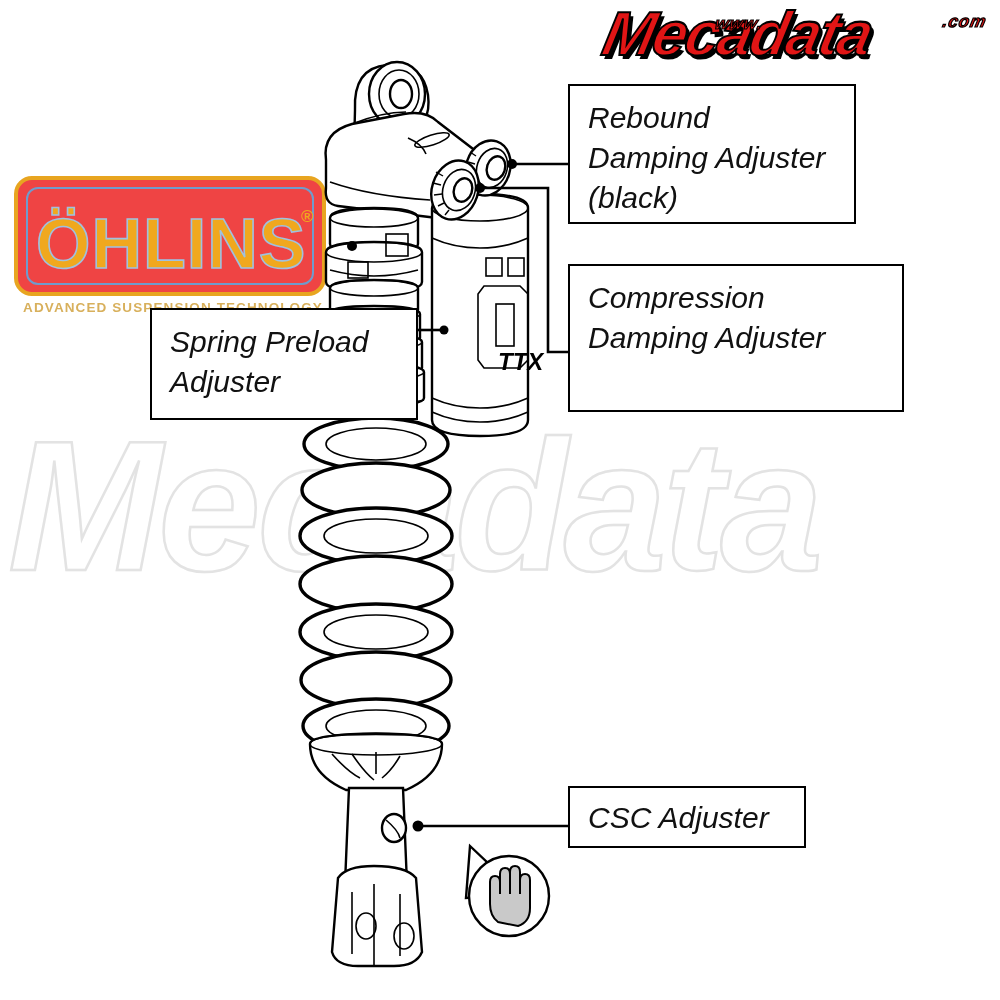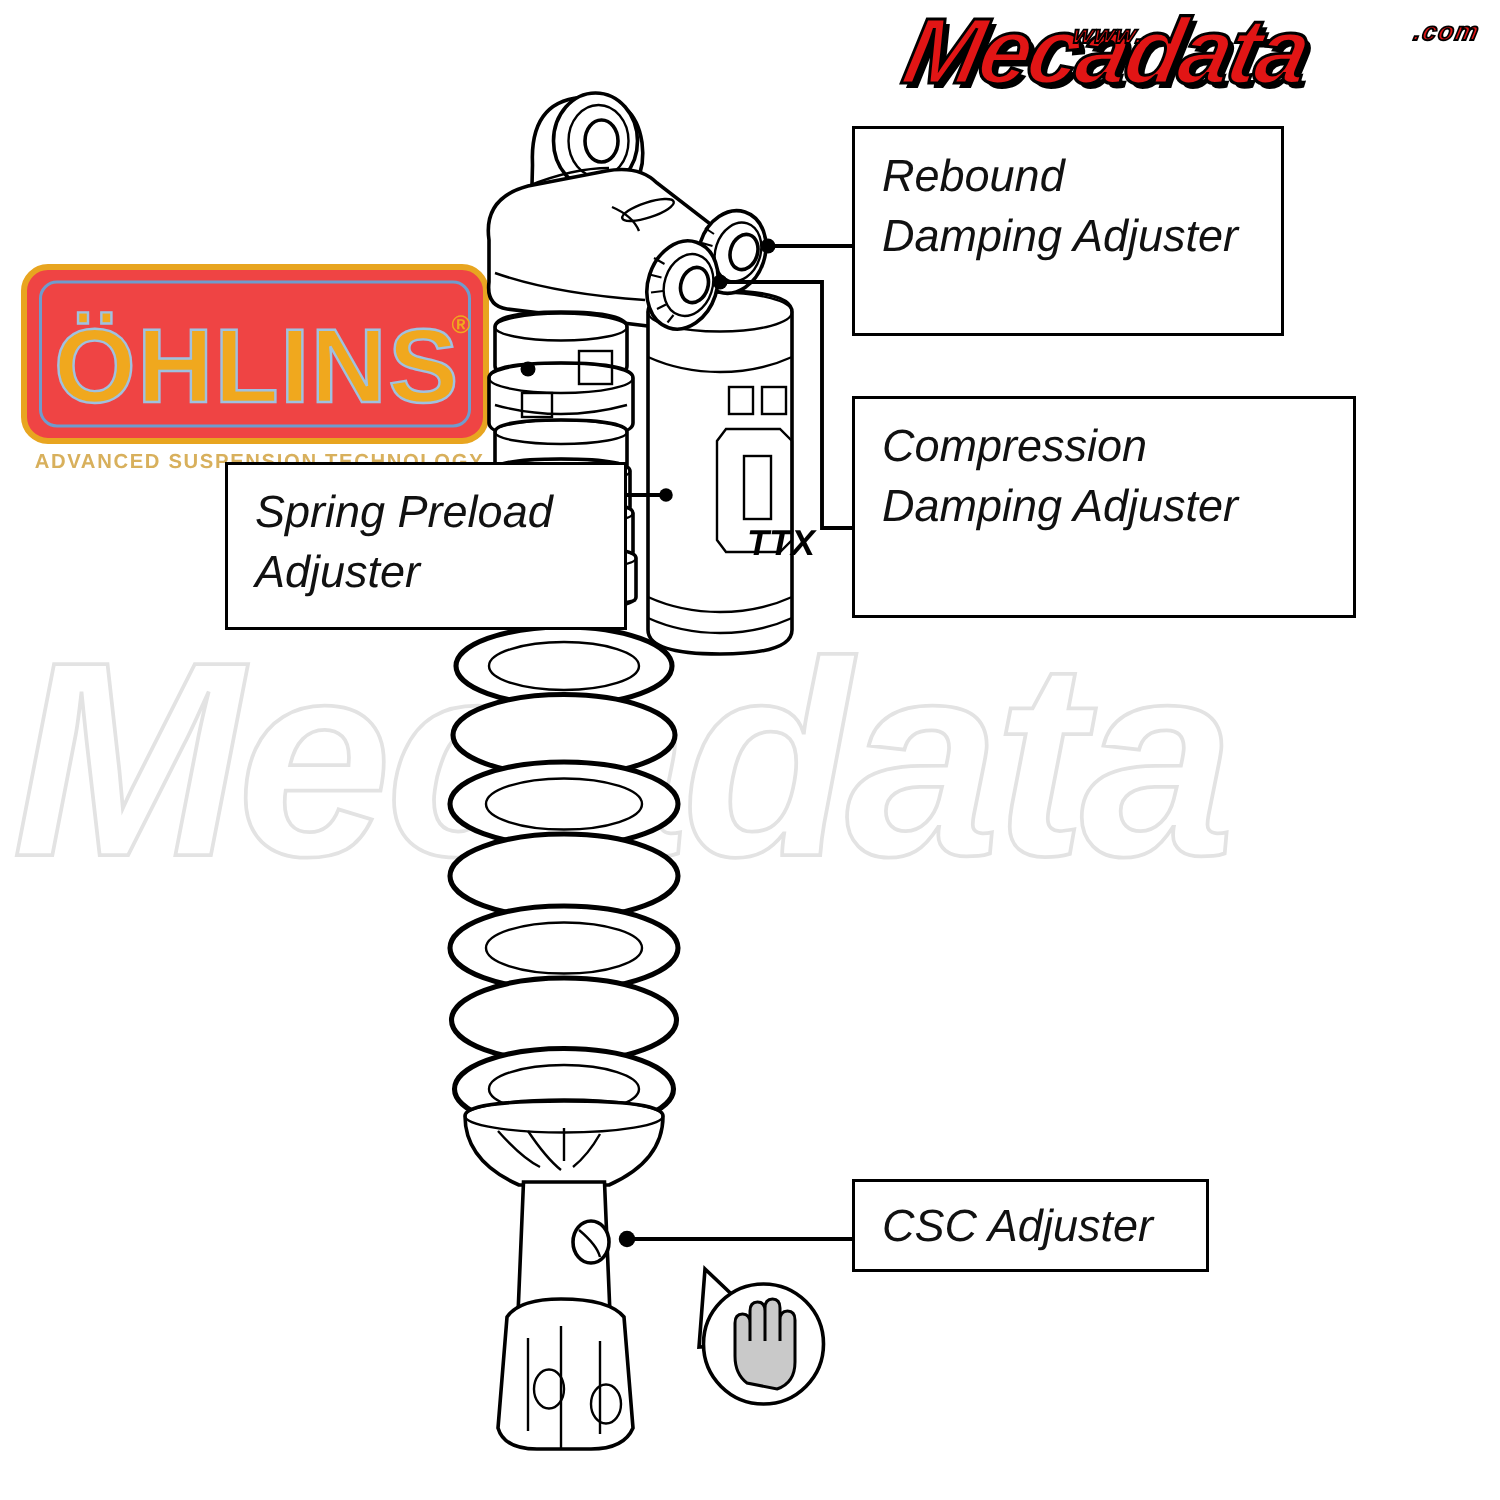--- a/index.html
+++ b/index.html
@@ -342,20 +342,21 @@
                  l0 28
                  q0 14 -12 18
                  z"></path>
       </g>
     </svg>
   </div>
 
   <div class="callout" id="callout-rebound">
     <span class="line">Rebound</span>
     <span class="line">Damping Adjuster</span>
+    <span class="line">(black)</span>
   </div>
 
   <div class="callout" id="callout-compression">
     <span class="line">Compression</span>
     <span class="line">Damping Adjuster</span>
   </div>
 
   <div class="callout" id="callout-csc">
     <span class="line">CSC Adjuster</span>
   </div>

